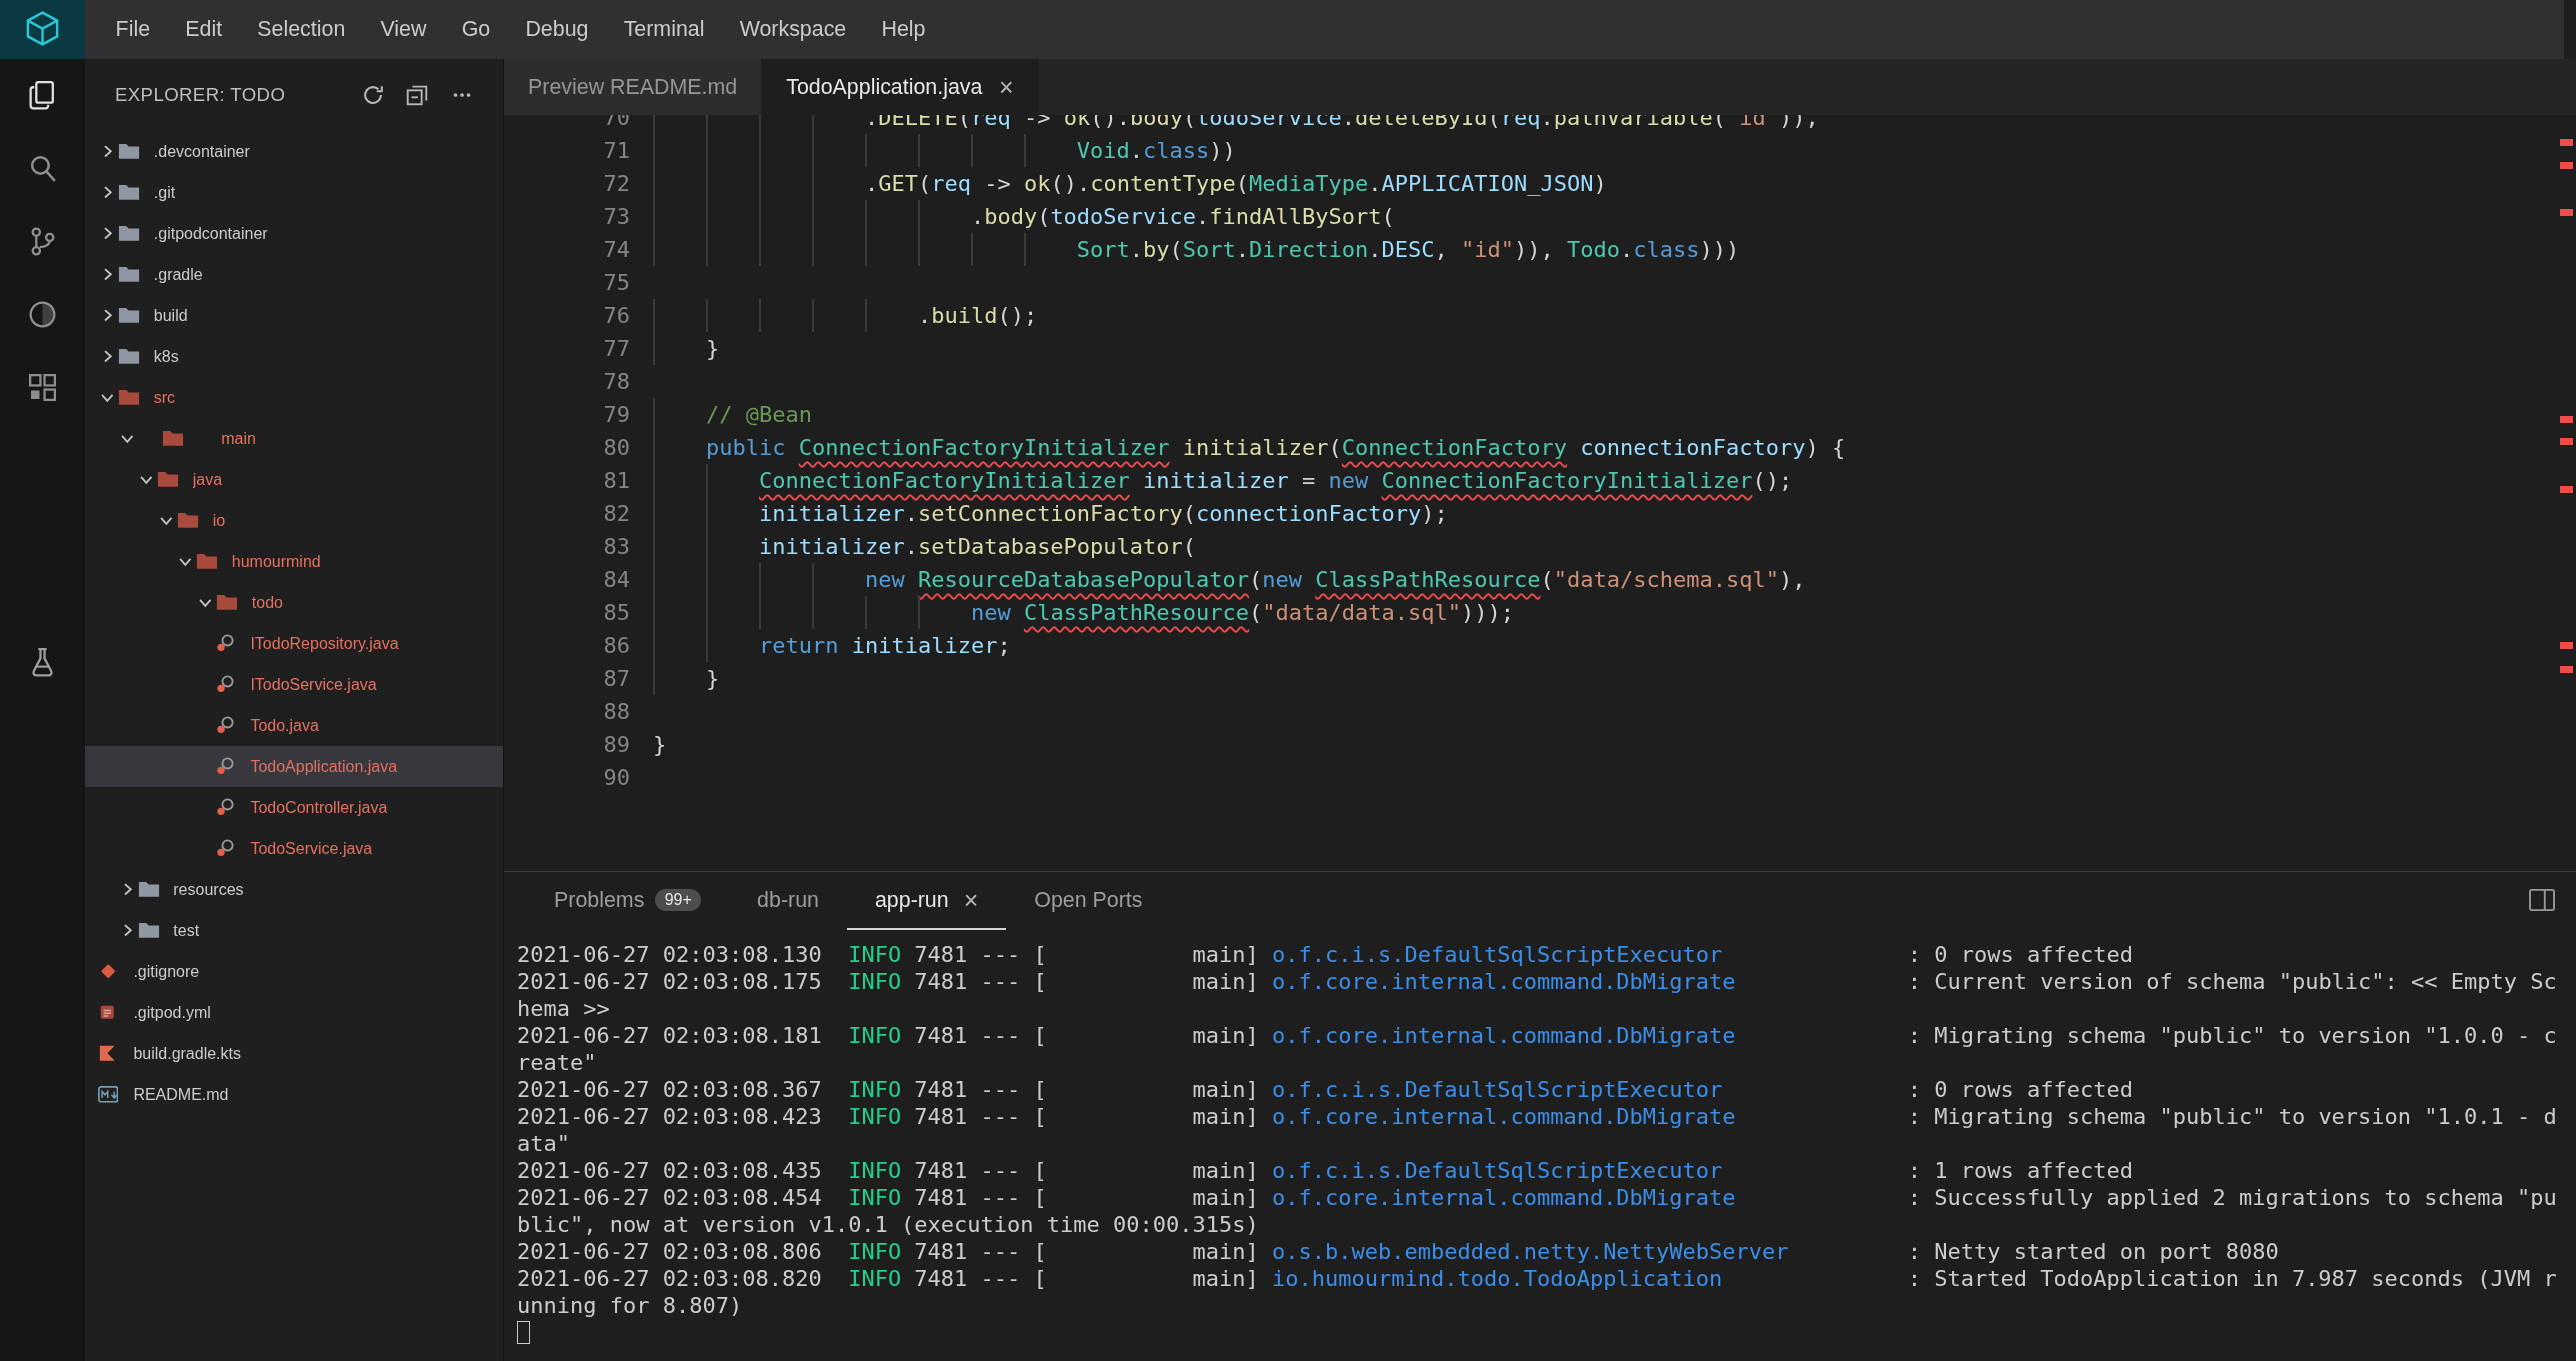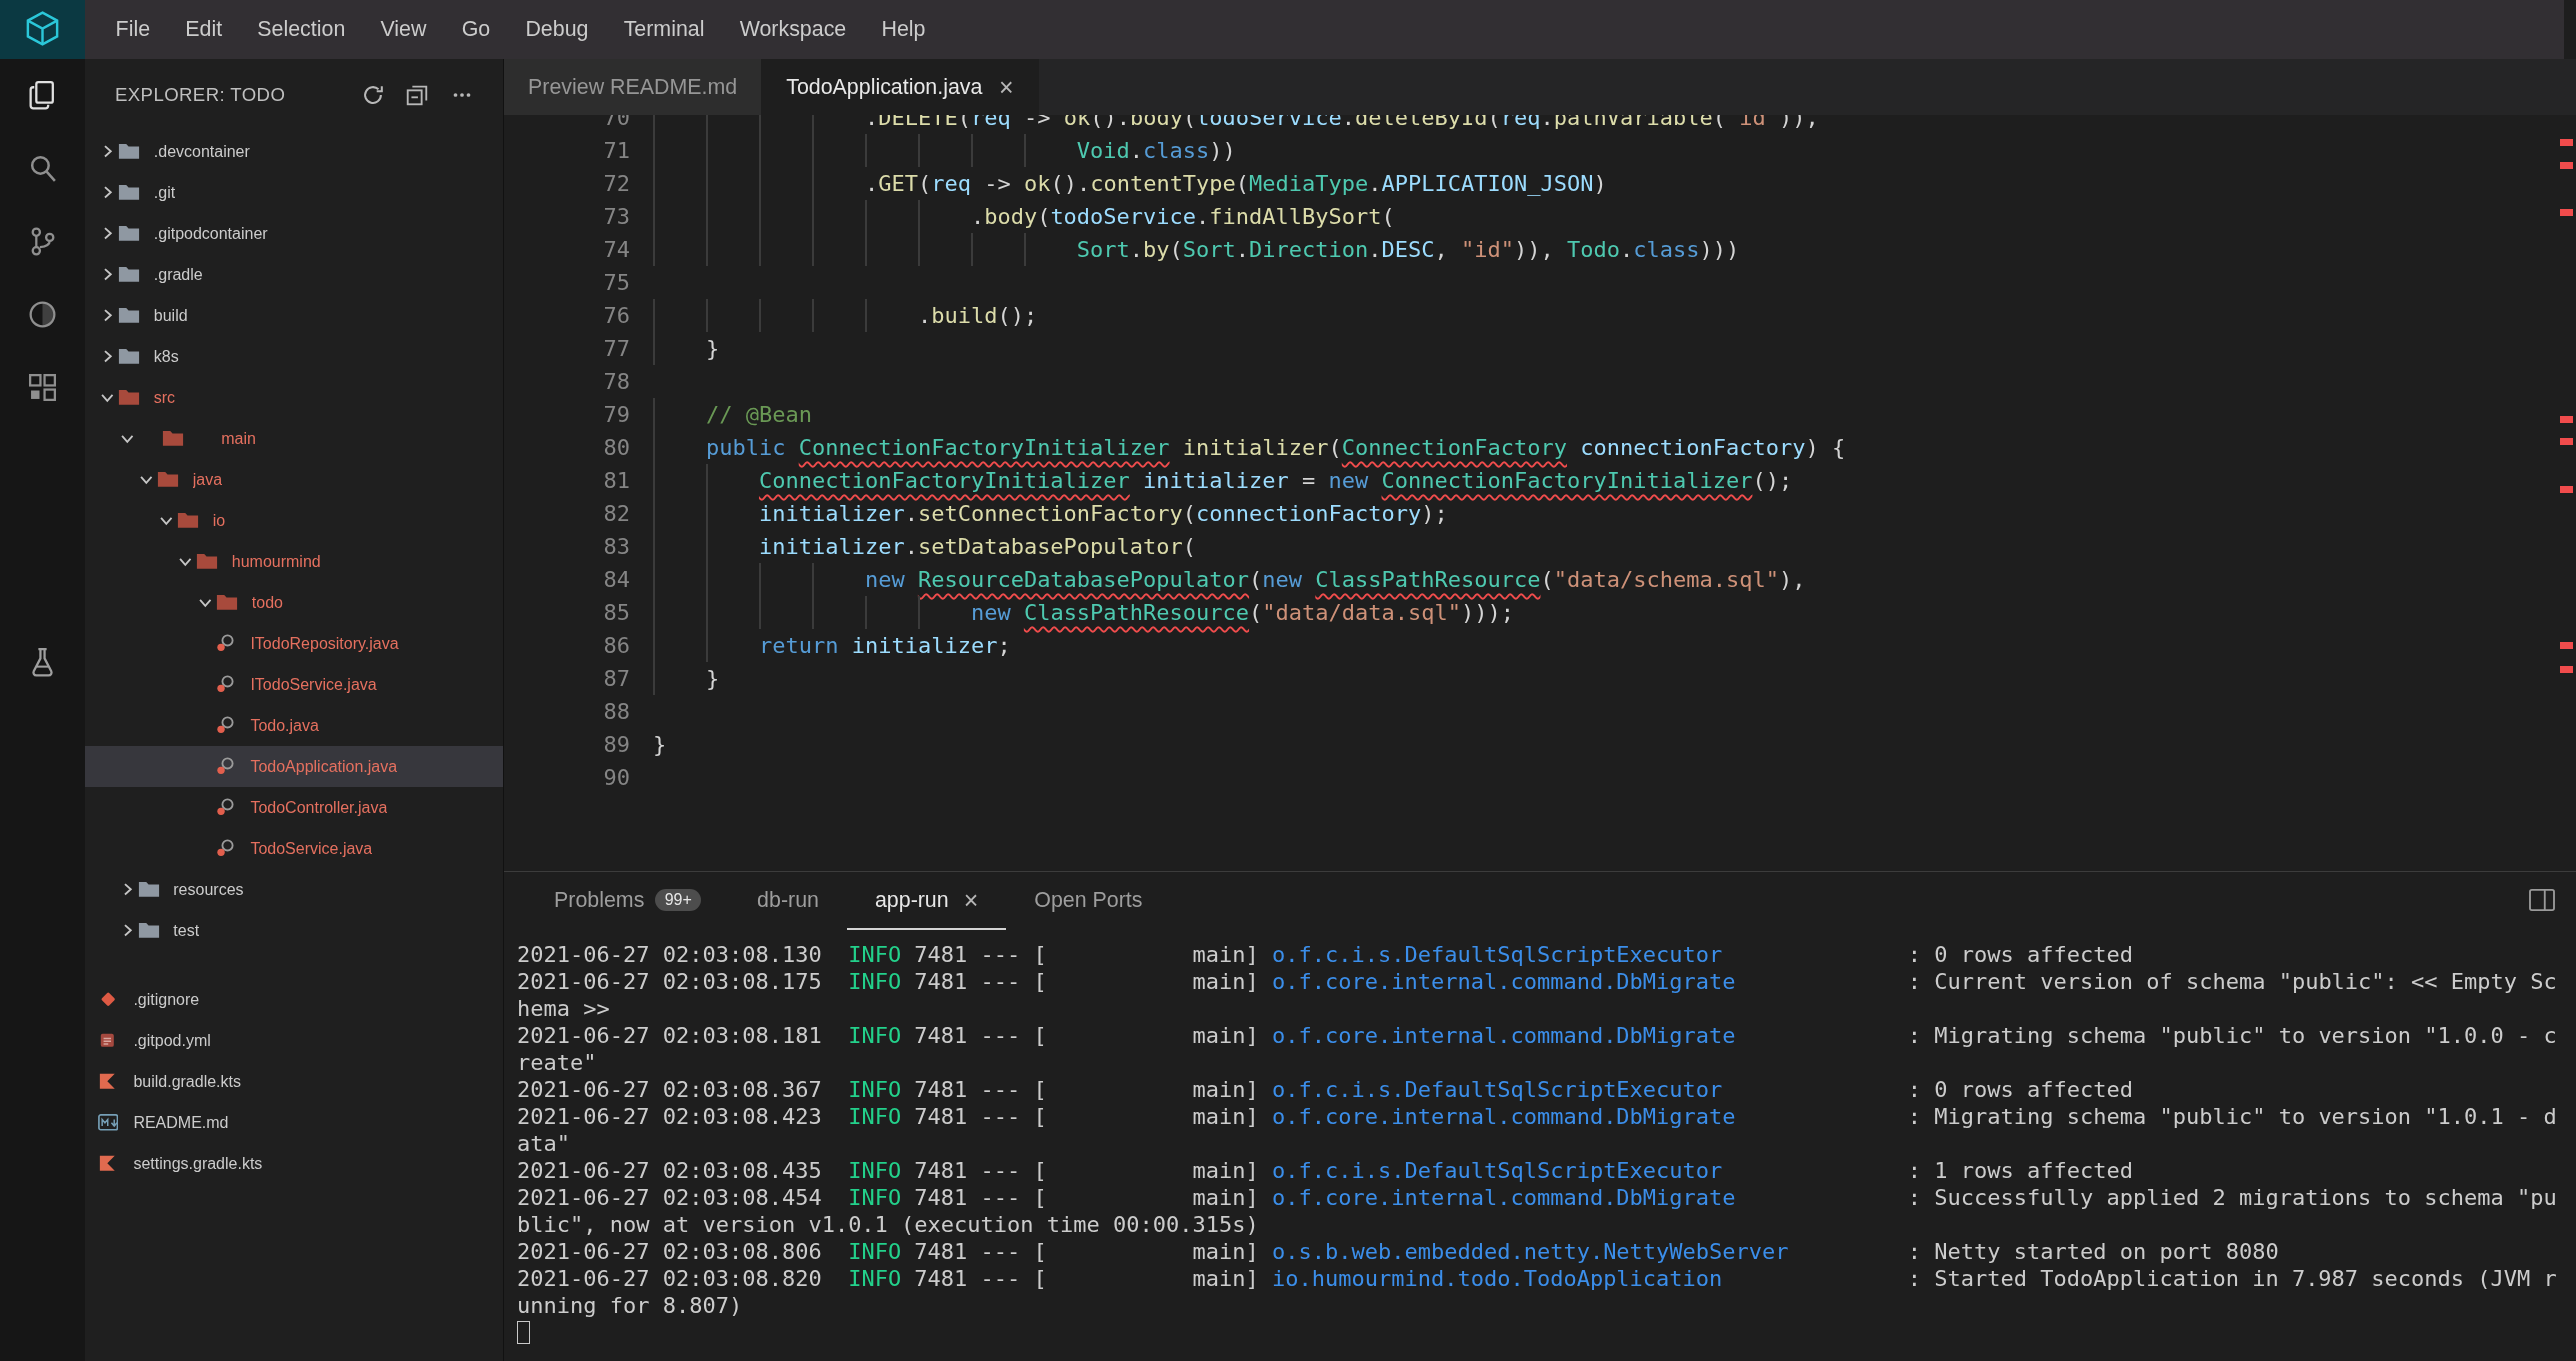--- a/index.html
+++ b/index.html
@@ -404,21 +404,21 @@
             <path d="M6 3.5 L11 8 L6 12.5" fill="none" stroke="#c5c5c5" stroke-width="1.6"></path>
           </svg>
         </span>
         <span class="tree-icon">
           <svg width="22" height="18.6" viewBox="0 0 24 20">
             <path d="M1 2 h8 l2.5 2.8 H23 V18 H1 Z" fill="#8f98a2"></path>
           </svg>
         </span>
         <span class="tree-label">test</span>
       </div>
-      <div class="tree-row" style="padding-left: 13px; margin-top: 28px;">
+      <div class="tree-row" style="padding-left: 13px;">
         <span class="tree-icon">
           <svg width="20.4" height="20.4" viewBox="0 0 22 22">
             <rect x="5.5" y="5.5" width="11" height="11" rx="1.5" transform="rotate(45 11 11)" fill="#dd5a44"></rect>
           </svg>
         </span>
         <span class="tree-label">.gitignore</span>
       </div>
       <div class="tree-row" style="padding-left: 13px;">
         <span class="tree-icon">
           <svg width="18.6" height="18.6" viewBox="0 0 20 20">
@@ -437,28 +437,20 @@
         <span class="tree-label">build.gradle.kts</span>
       </div>
       <div class="tree-row" style="padding-left: 13px;">
         <span class="tree-icon">
           <svg width="20.4" height="16.7" viewBox="0 0 22 18">
             <rect x="1" y="1" width="20" height="16" rx="2" fill="none" stroke="#769fb6" stroke-width="1.8"></rect>
             <path d="M4.5 13 V6 l3 3.5 L10.5 6 v7 M14.5 9.5 l3 3.5 3 -3.5 M17.5 13 V6" stroke="#769fb6" stroke-width="1.6" fill="none"></path>
           </svg>
         </span>
         <span class="tree-label">README.md</span>
-      </div>
-      <div class="tree-row" style="padding-left: 13px;">
-        <span class="tree-icon">
-          <svg width="18.6" height="18.6" viewBox="0 0 20 20">
-            <path d="M2 2 H18 L10 10 L18 18 H2 Z" fill="#e06a4f"></path>
-          </svg>
-        </span>
-        <span class="tree-label">settings.gradle.kts</span>
       </div>
     </div>
 </div>
 
 <div class="main">
   <div class="tabbar">
       <div class="tab">
         <span class="tab-label">Preview README.md</span>
       </div>
       <div class="tab active">

